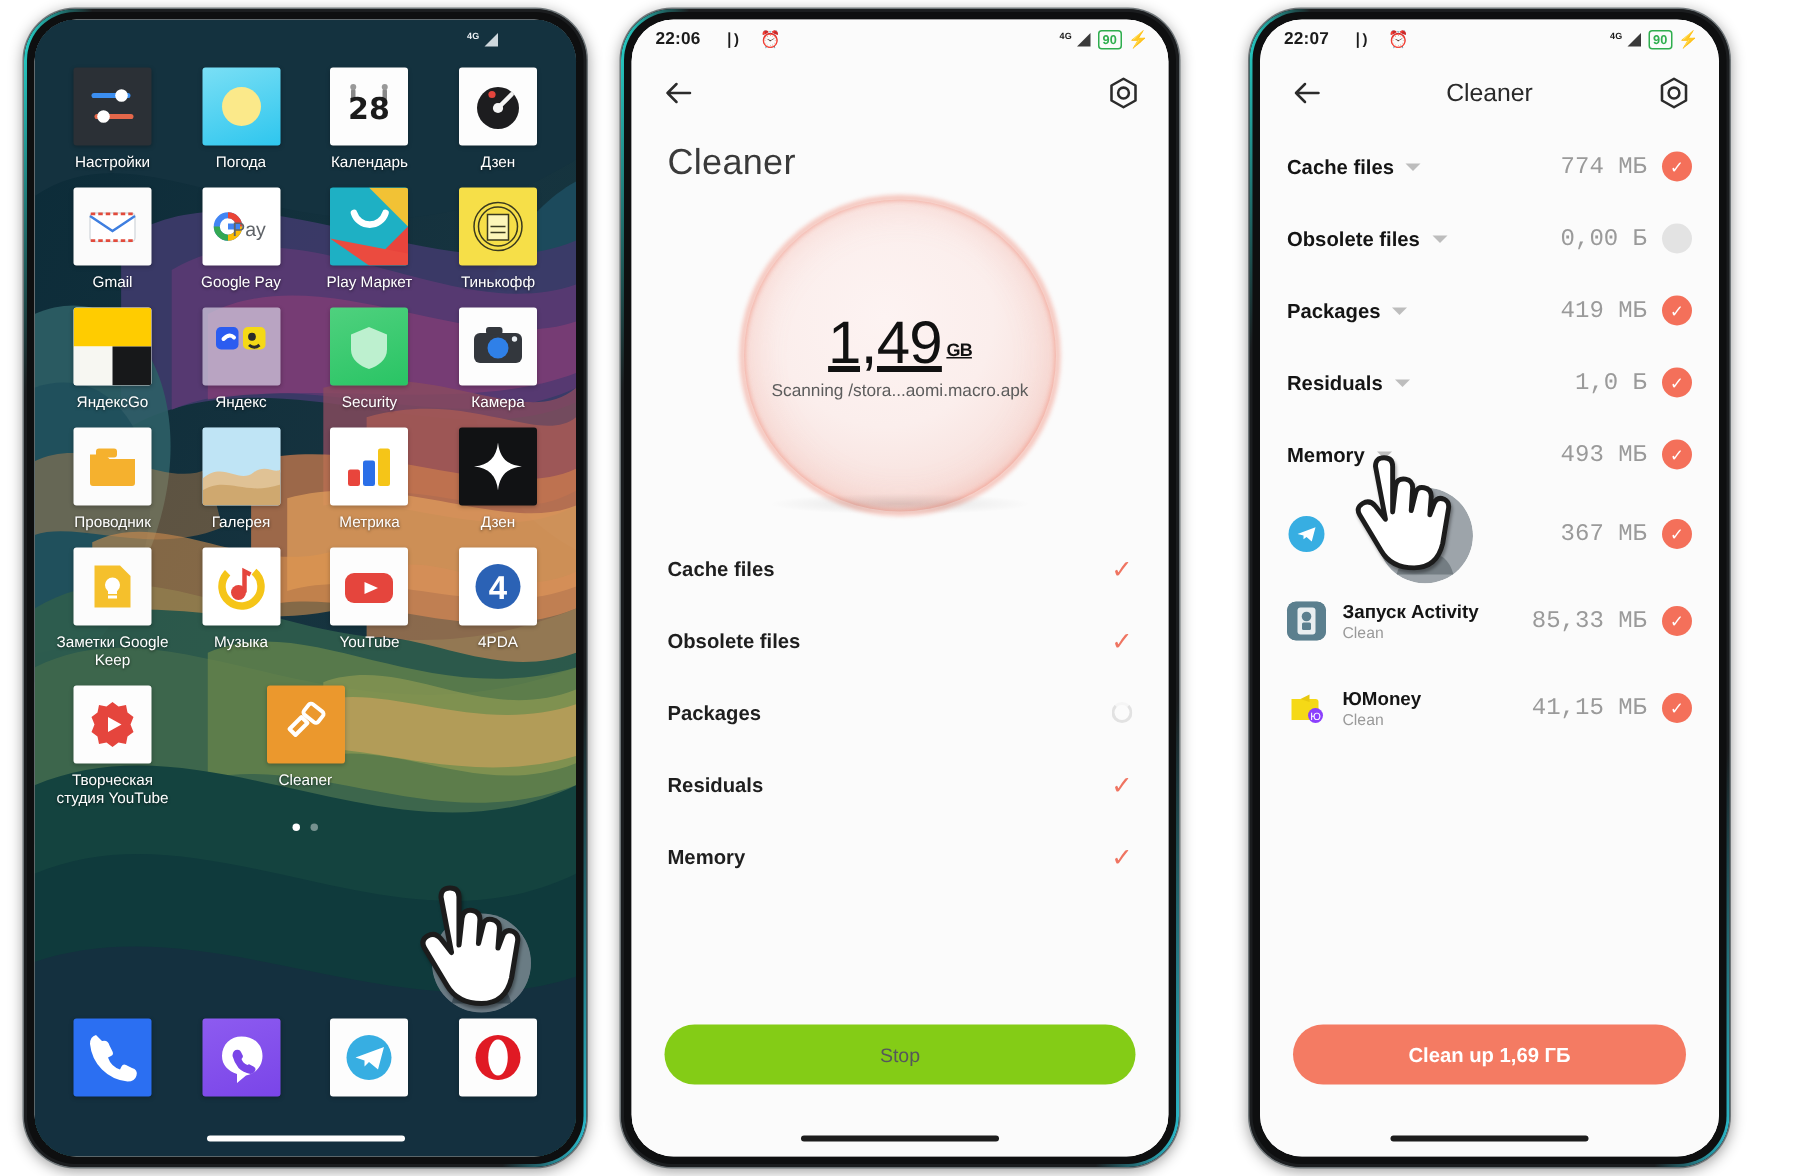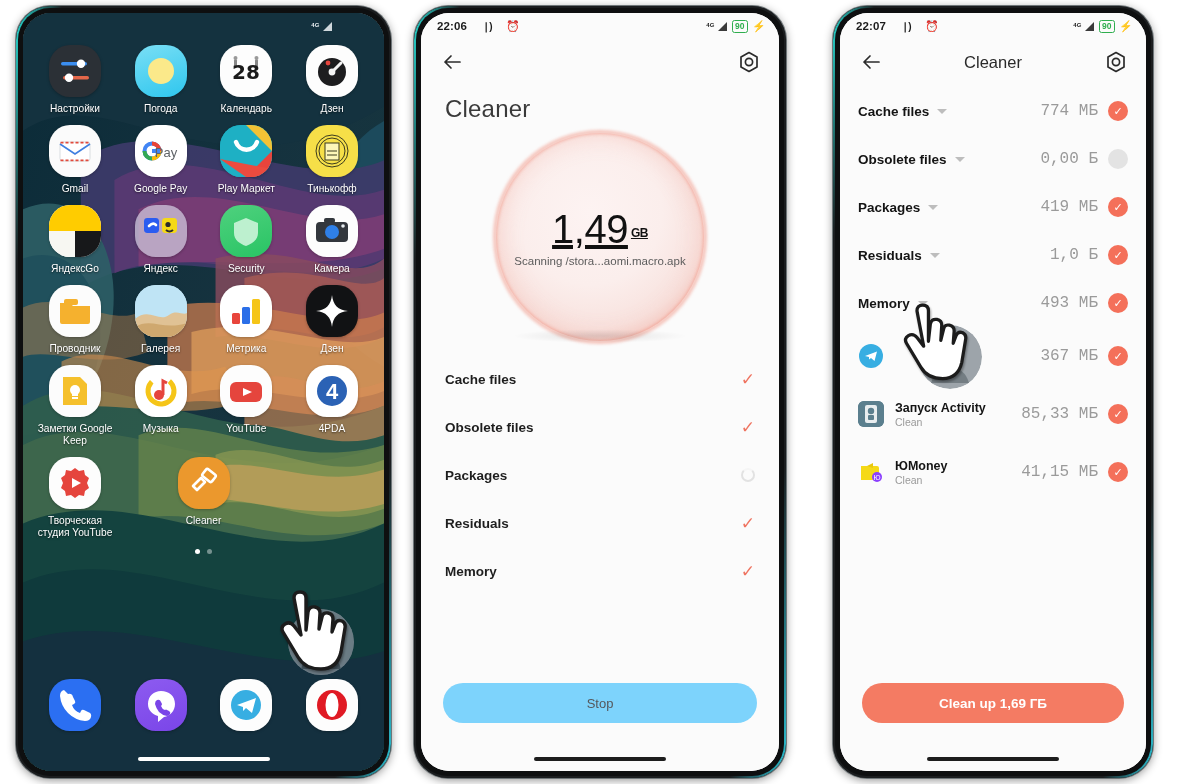--- a/index.html
+++ b/index.html
@@ -76,21 +76,21 @@
   .wall { position:absolute; inset:0; overflow:hidden; }
   .wall svg { position:absolute; inset:0; width:100%; height:100%; }
 
   .apps {
     position:relative; z-index:3;
     padding: 6px 12px 0 12px;
   }
   .approw { display:flex; justify-content:space-between; margin-bottom:10px; }
   .app { width: 80px; display:flex; flex-direction:column; align-items:center; }
   .icon {
-    width: 52px; height: 52px; border-radius: 21px;
+    width: 52px; height: 52px; border-radius: 2px;
     display:flex; align-items:flex-end; justify-content:center;
     overflow:hidden; position:relative;
     box-shadow: 0 1px 3px rgba(0,0,0,.25);
   }
   .applabel {
     margin-top: 6px; color:#fff; font-size:10.2px; text-align:center;
     line-height:12px; text-shadow:0 1px 2px rgba(0,0,0,.6);
     max-width: 80px;
   }
   .dots { display:flex; justify-content:center; gap:7px; margin: 4px 0 0 0; position:relative; z-index:3;}
@@ -140,21 +140,21 @@
   .catname { font-size:13.5px; font-weight:bold; color:#1e1e1e;}
   .tick { color:#ef7461; font-size:17px; line-height:1; }
   .spinner { width:14px; height:14px; border-radius:50%; border:2px solid #e2e2e2; border-top-color:#f5f5f5; }
 
   .bottombtn {
     position:absolute; left:22px; right:22px; bottom: 48px;
     height: 40px; border-radius: 21px;
     display:flex; align-items:center; justify-content:center;
     font-size: 13px; cursor:pointer;
   }
-  .btn-stop { background:#7dd3fc; color:#55575b; }
+  .btn-stop { background:#84cc16; color:#55575b; }
   .btn-clean { background:#f47b63; color:#fff; font-weight:bold; font-size:13.5px; }
 
   
   .list3 { padding: 2px 18px 0 18px; }
   .row3 { display:flex; align-items:center; height: 48px; }
   .row3 .label { font-size:13.5px; font-weight:bold; color:#141414; }
   .caret { width:0;height:0;border-left:5px solid transparent;border-right:5px solid transparent;
            border-top:5px solid #bdbdbd; margin-left:8px; }
   .row3 .spacer { flex:1; }
   .size { font-size: 16px; color:#9a9a9a; margin-right:10px;font-family:Liberation Mono, monospace; }

